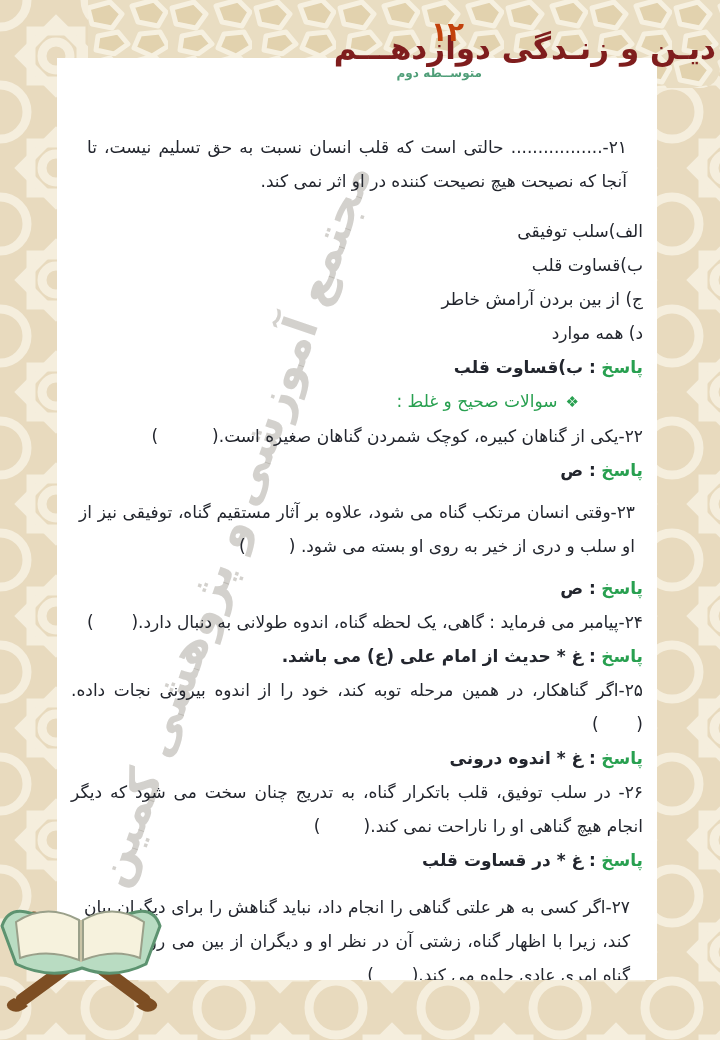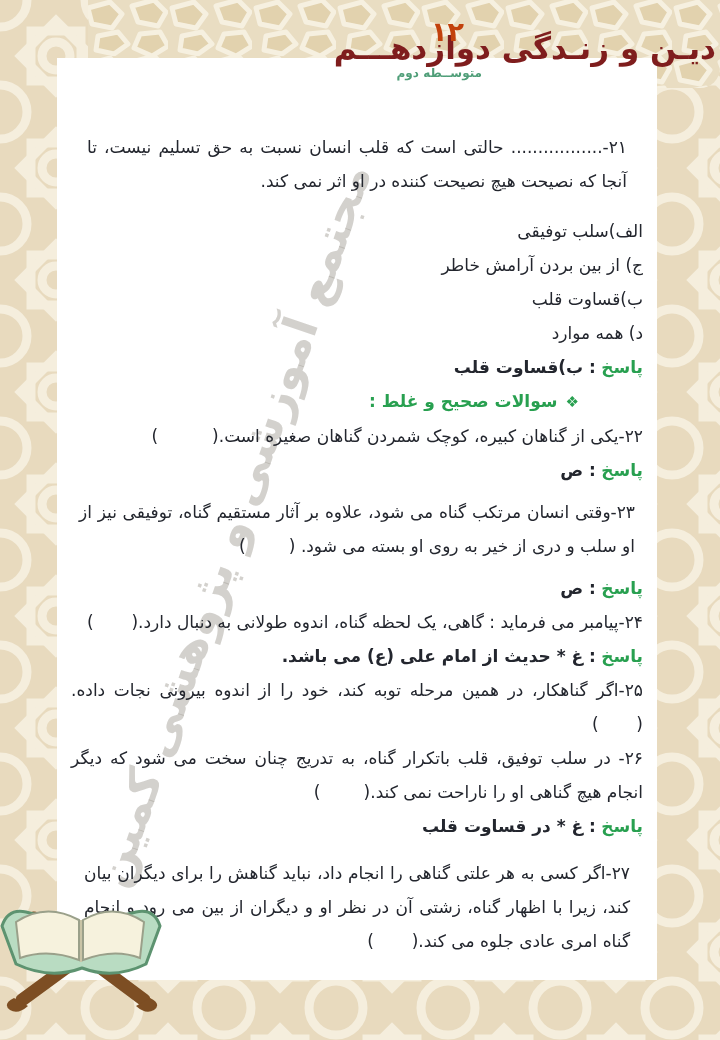--- a/index.html
+++ b/index.html
@@ -39,21 +39,21 @@
   }
   .flow{
     position:absolute;left:14px;right:14px;top:56px;z-index:3;
     direction:rtl;font-size:17px;line-height:34px;color:#23262e;
   }
   .q{text-align:justify;}
   .opt{text-align:right;}
   .ans{text-align:right;}
   .ans .lbl{color:#28a050;font-weight:bold;}
   .ans .val{color:#23262e;font-weight:bold;text-align:right;}
-  .sec{color:#28a050;font-weight:bold;padding-right:64px;text-align:right;}
+  .sec{color:#28a050;font-weight:normal;padding-right:64px;text-align:right;}
   .sec .bullet{margin-left:8px;font-size:15px;}
   .quran{position:absolute;left:-6px;top:860px;z-index:8;}
 </style>
 </head>
 <body>
 
 <svg class="bg-svg" width="720" height="1040" aria-hidden="true">
   <defs>
     <pattern id="geo" width="112" height="112" patternUnits="userSpaceOnUse">
       <rect width="112" height="112" fill="#e8dabe"></rect>
@@ -87,37 +87,38 @@
 <div class="hdr-badge">۱۲</div>
 <div class="hdr-title">دیـن و زنـدگی دوازدهـــم</div>
 <div class="hdr-sub">متوســطه دوم</div>
 
 <div class="sheet">
   <div class="watermark">مجتمع آموزشی و پژوهشی کمین</div>
 
   <div class="flow">
     <p class="q" style="margin:16px">۲۱-................. حالتی است که قلب انسان نسبت به حق تسلیم نیست، تا آنجا که نصیحت هیچ نصیحت کننده در او اثر نمی کند.</p>
     <p class="opt" style="margin:0">الف)سلب توفیقی</p>
+    <p class="opt" style="margin:0">ب)قساوت قلب</p>
     <p class="opt" style="margin:0">ج) از بین بردن آرامش خاطر</p>
-    <p class="opt" style="margin:0">ب)قساوت قلب</p>
     <p class="opt" style="margin:0">د) همه موارد</p>
     <p class="ans" style="margin:0"><span class="lbl">پاسخ</span> <span class="val">: ب)قساوت قلب</span></p>
 
     <p class="sec" style="margin:0"><span class="bullet">❖</span><span>سوالات صحیح و غلط :</span></p>
 
     <p class="q" style="margin:0">۲۲-یکی از گناهان کبیره، کوچک شمردن گناهان صغیره است.(&nbsp;&nbsp;&nbsp;&nbsp;&nbsp;&nbsp;&nbsp;&nbsp;&nbsp;&nbsp;)</p>
     <p class="ans" style="margin:0"><span class="lbl">پاسخ</span> <span class="val">: ص</span></p>
 
     <p class="q" style="margin:8px">۲۳-وقتی انسان مرتکب گناه می شود، علاوه بر آثار مستقیم گناه، توفیقی نیز از او سلب و دری از خیر به روی او بسته می شود. (&nbsp;&nbsp;&nbsp;&nbsp;&nbsp;&nbsp;&nbsp;&nbsp;)</p>
     <p class="ans" style="margin:0"><span class="lbl">پاسخ</span> <span class="val">: ص</span></p>
 
     <p class="q" style="margin:0">۲۴-پیامبر می فرماید : گاهی، یک لحظه گناه، اندوه طولانی به دنبال دارد.(&nbsp;&nbsp;&nbsp;&nbsp;&nbsp;&nbsp;&nbsp;)</p>
     <p class="ans" style="margin:0"><span class="lbl">پاسخ</span> <span class="val">: غ * حدیث از امام علی (ع) می باشد.</span></p>
 
     <p class="q" style="margin:0">۲۵-اگر گناهکار، در همین مرحله توبه کند، خود را از اندوه بیرونی نجات داده.(&nbsp;&nbsp;&nbsp;&nbsp;&nbsp;&nbsp;&nbsp;)</p>
+    <p class="ans" style="margin:0"><span class="lbl">پاسخ</span> <span class="val">: غ * اندوه درونی</span></p>
 
     <p class="q" style="margin:0">۲۶- در سلب توفیق، قلب باتکرار گناه، به تدریج چنان سخت می شود که دیگر انجام هیچ گناهی او را ناراحت نمی کند.(&nbsp;&nbsp;&nbsp;&nbsp;&nbsp;&nbsp;&nbsp;&nbsp;)</p>
     <p class="ans" style="margin:0"><span class="lbl">پاسخ</span> <span class="val">: غ * در قساوت قلب</span></p>
 
     <p class="q" style="margin:13px">۲۷-اگر کسی به هر علتی گناهی را انجام داد، نباید گناهش را برای دیگران بیان کند، زیرا با اظهار گناه، زشتی آن در نظر او و دیگران از بین می رود و انجام گناه امری عادی جلوه می کند.(&nbsp;&nbsp;&nbsp;&nbsp;&nbsp;&nbsp;&nbsp;)</p>
     <p class="ans" style="margin:0"><span class="lbl">پاسخ</span> <span class="val">: ص</span></p>
   </div>
 </div>
 
 <svg class="quran" width="176" height="152" viewBox="0 0 176 152" aria-hidden="true">

